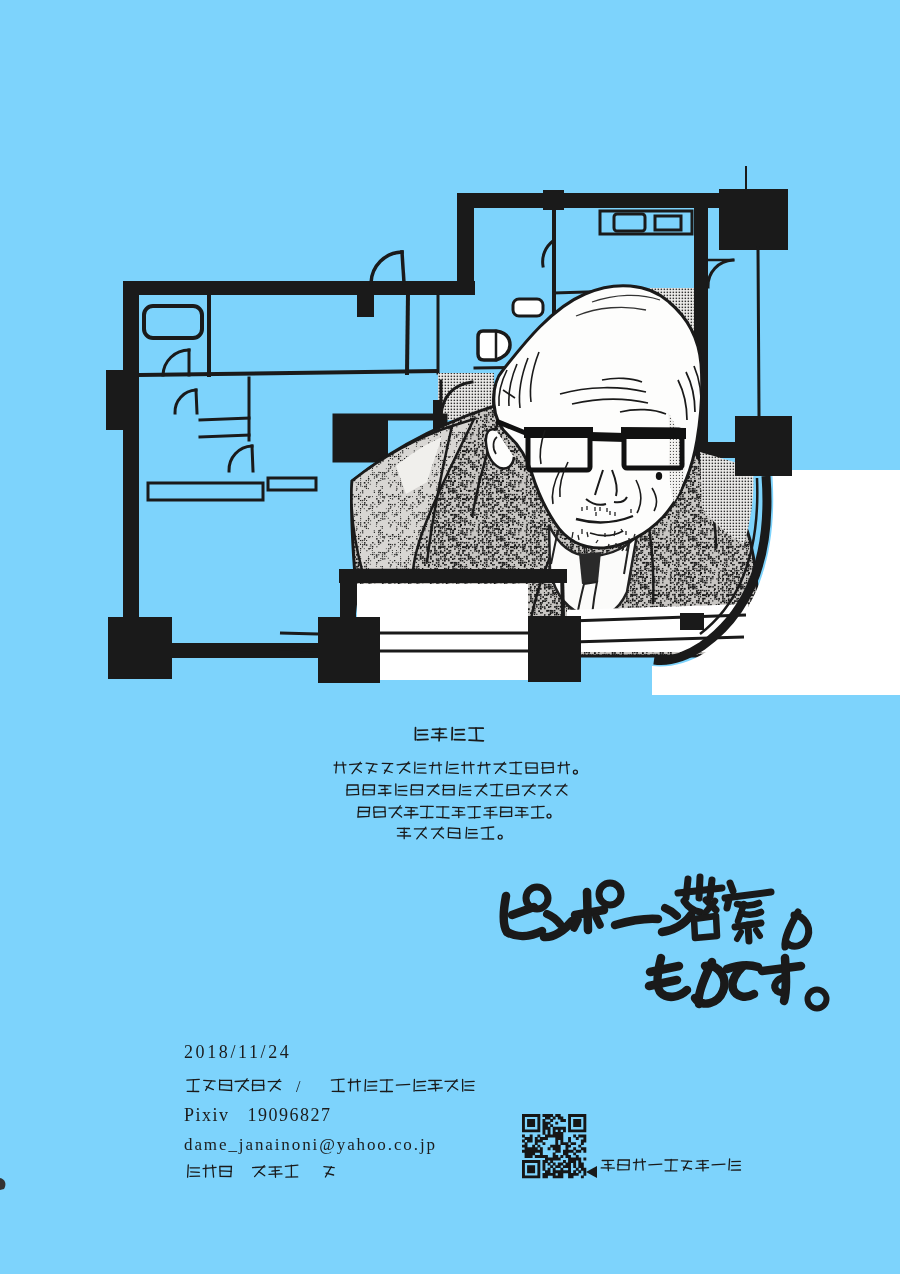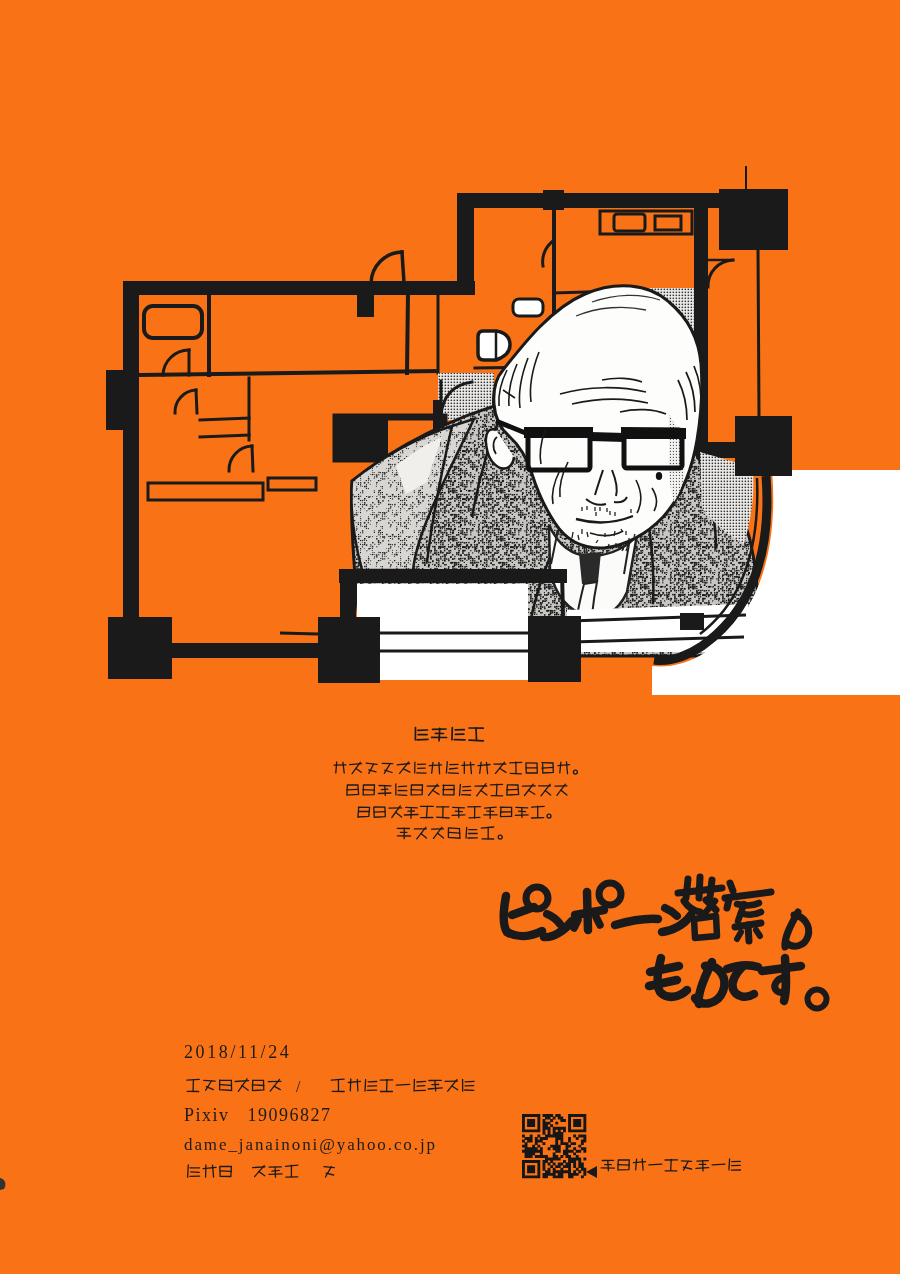--- a/index.html
+++ b/index.html
@@ -1,14 +1,14 @@
 <!DOCTYPE html>
 <html><head><meta charset="utf-8"><style>
 html,body{margin:0;padding:0;background:#fff;}
-.pg{position:relative;width:900px;height:1274px;background:#f97316;overflow:hidden;}
+.pg{position:relative;width:900px;height:1274px;background:#7dd3fc;overflow:hidden;}
 </style></head><body>
 <div class="pg">
 <svg width="900" height="1274" viewBox="0 0 900 1274">
 <defs>
 <pattern id="suit" width="48" height="48" patternUnits="userSpaceOnUse">
           <rect width="48" height="48" fill="#c8c6c3"></rect>
           <rect x="1.8" y="0.1" width="1.3" height="1.3" fill="#161616"></rect>
           <rect x="7.7" y="-0.2" width="1.5" height="1.5" fill="#161616"></rect>
           <rect x="9.8" y="0.1" width="1.1" height="1.1" fill="#161616"></rect>
           <rect x="12.1" y="0.2" width="1.3" height="1.3" fill="#161616"></rect>

